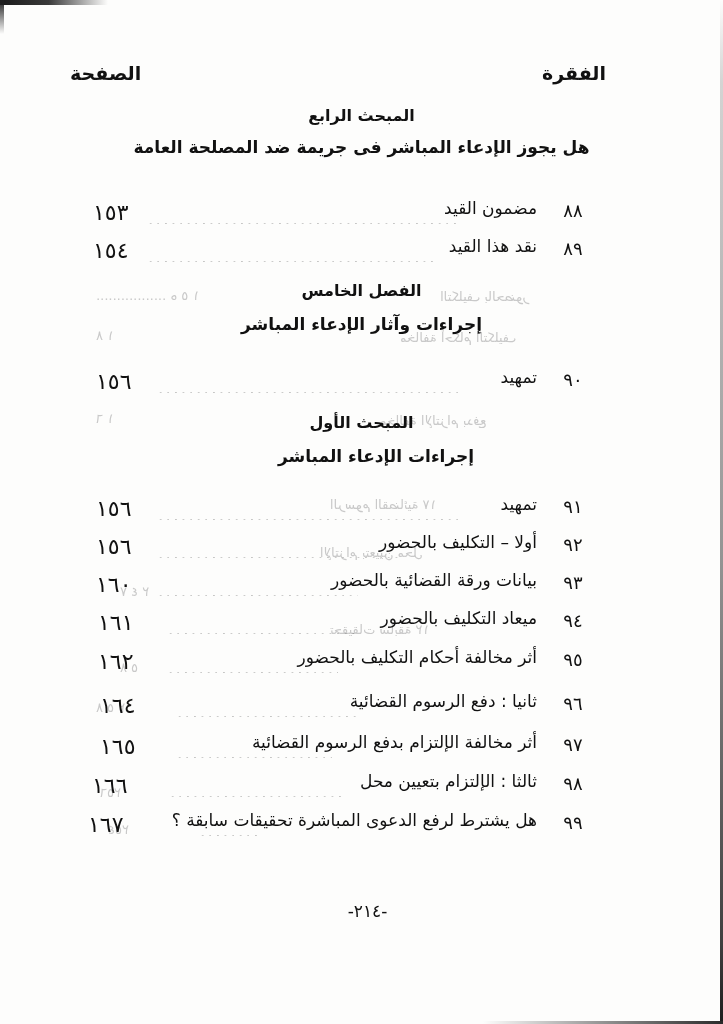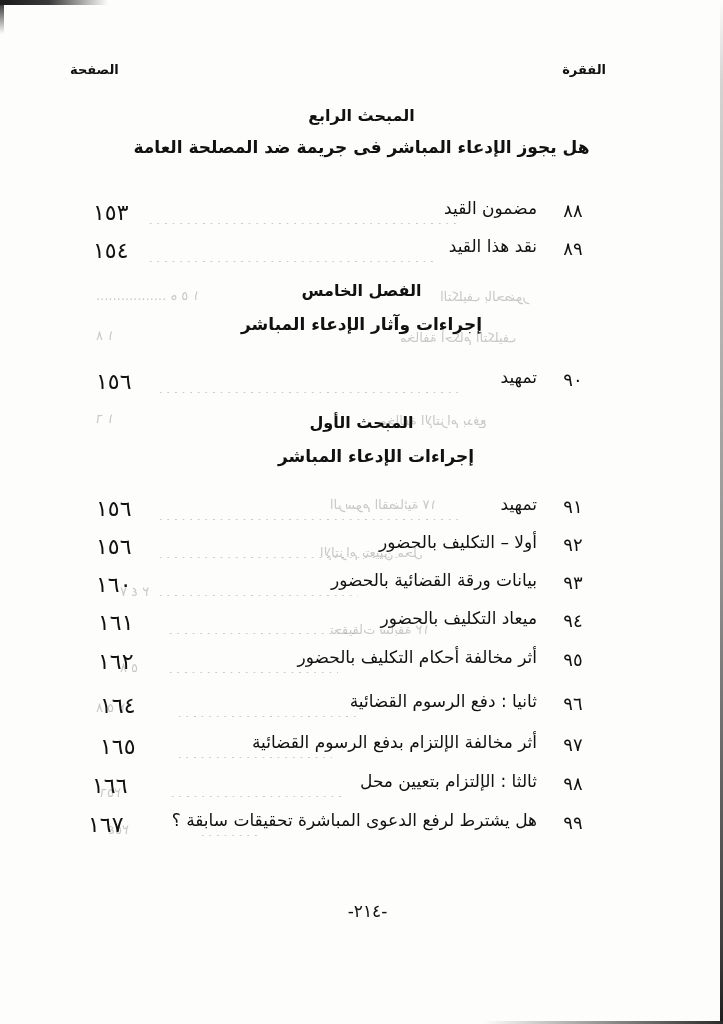--- a/index.html
+++ b/index.html
@@ -61,21 +61,21 @@
     z-index: 0;
     font-family: "DejaVu Sans", "Liberation Sans", sans-serif;
   }
 
   .content { position: relative; z-index: 2; }
 
   
   .col-head {
     position: absolute;
     top: 62px;
-    font-size: 13px;
+    font-size: 19px;
     font-weight: bold;
     letter-spacing: -0.3px;
   }
   .col-head.page-col  { left: 70px; }
   .col-head.para-col  { right: 117px; }
 
   
   .heading {
     text-align: center;
     font-weight: bold;

